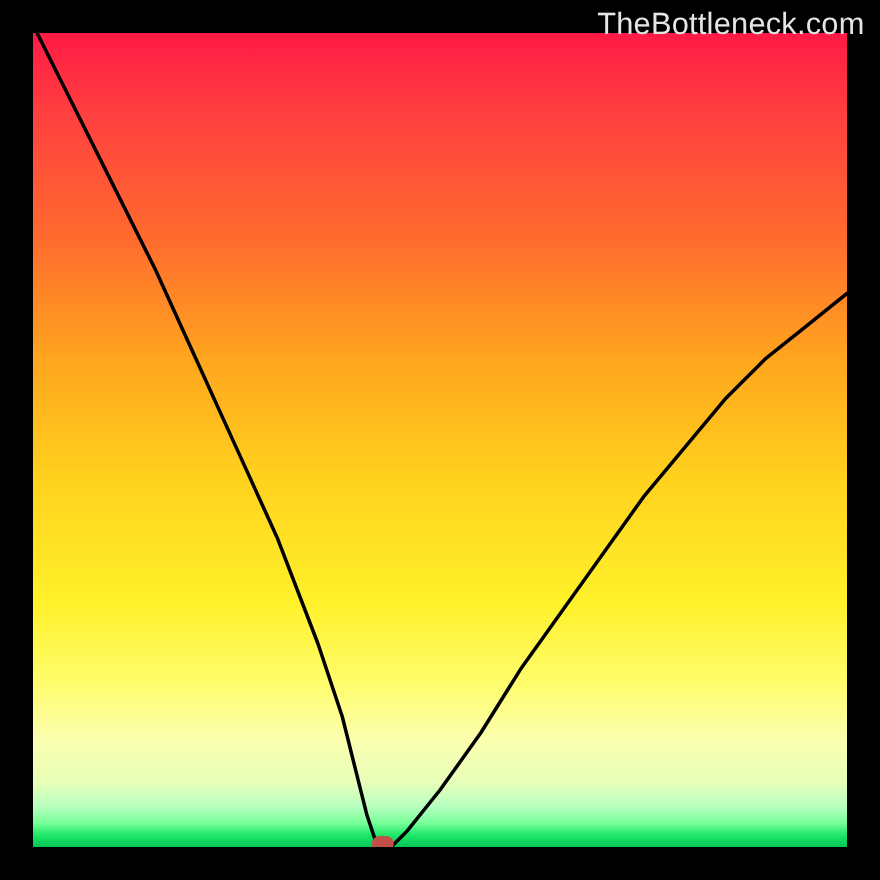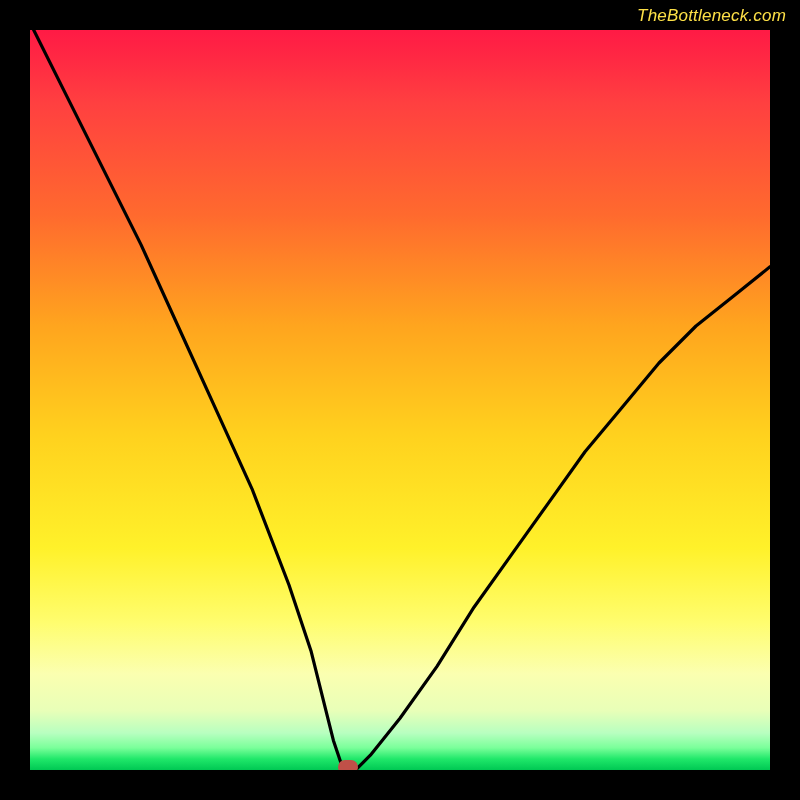--- a/index.html
+++ b/index.html
@@ -55,25 +55,24 @@
     position: absolute;
     left: 0;
     top: 0;
     width: 100%;
     height: 100%;
   }
   .watermark {
     position: absolute;
     top: 6px;
     right: 14px;
-    color: #fde047;
-    font-size: 17px;
+    color: #e5e5e5;
+    font-size: 28px;
     letter-spacing: 0.2px;
     font-weight: 400;
-    font-style: italic;
   }
   .marker {
     position: absolute;
     width: 20px;
     height: 14px;
     background: #c05048;
     border-radius: 7px;
   }
 </style>
 </head>

